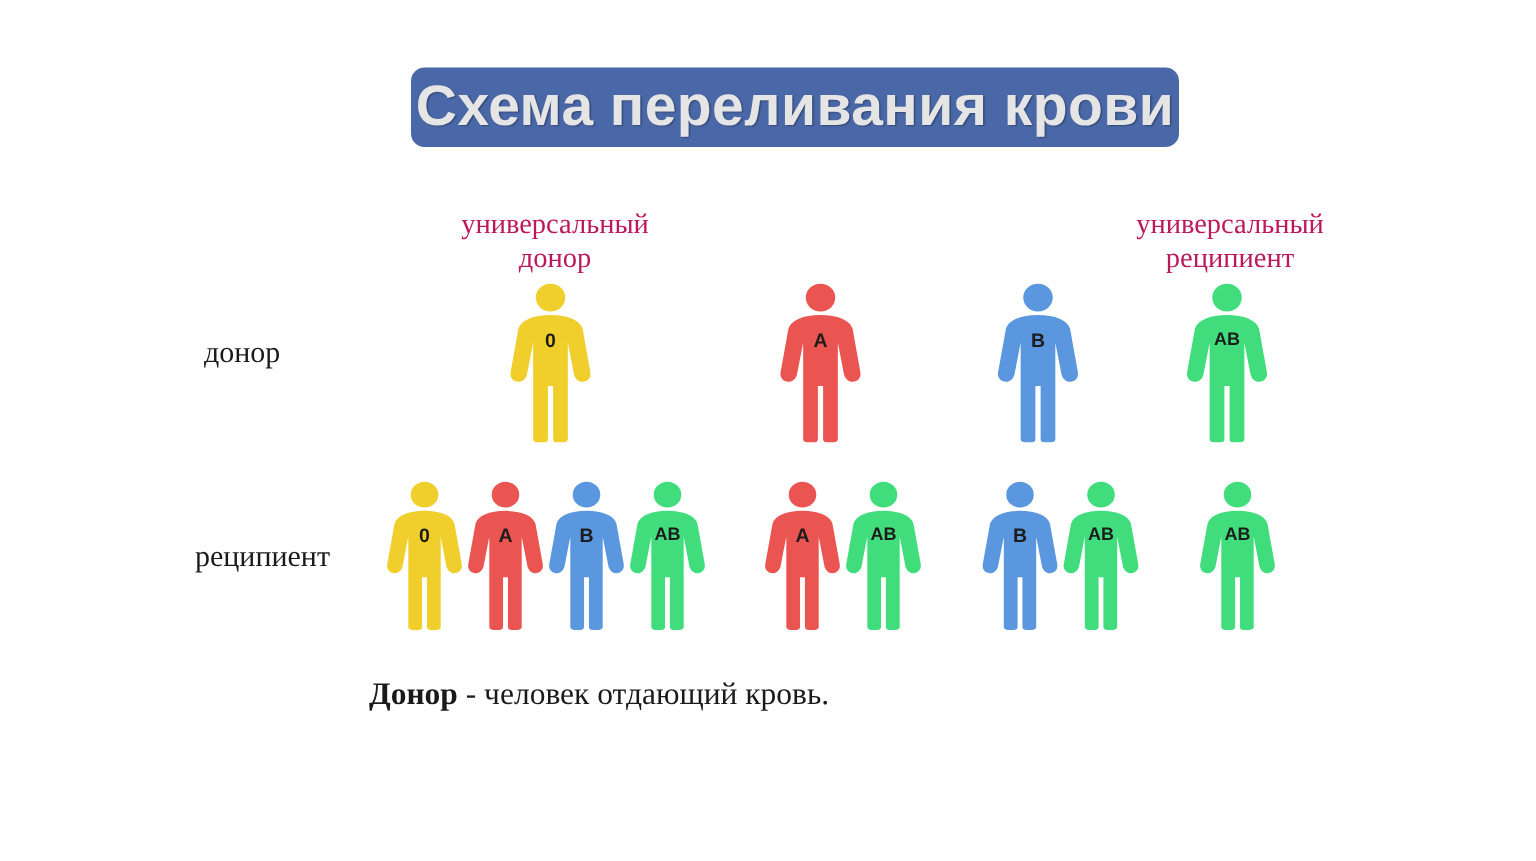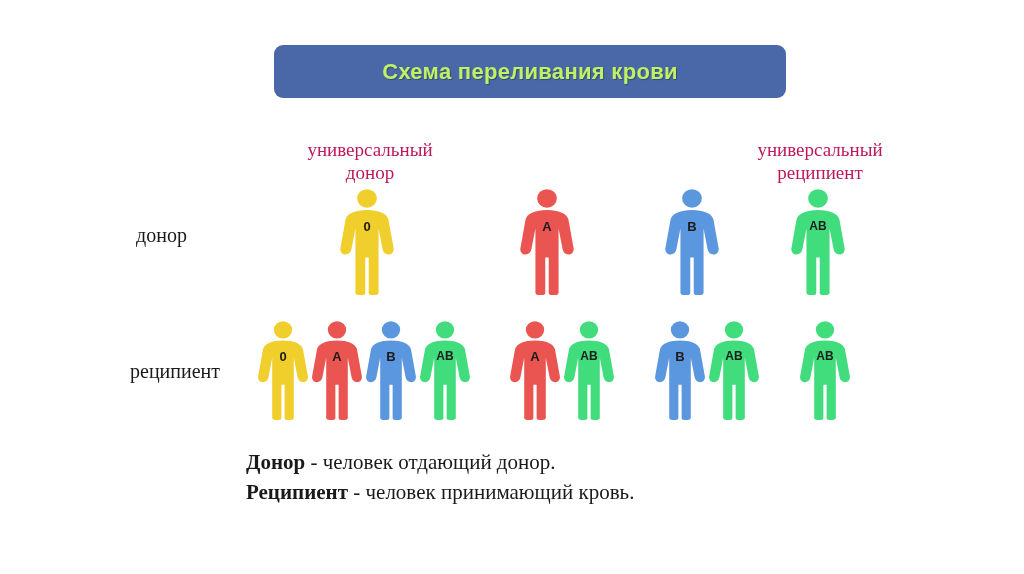--- a/index.html
+++ b/index.html
@@ -25,23 +25,23 @@
     height: 53px;
     background: #4a68a8;
     border-radius: 9px;
     display: flex;
     align-items: center;
     justify-content: center;
     box-sizing: border-box;
   }
   #title-text {
     font-family: "Liberation Sans", sans-serif;
-    font-size: 22px;
+    font-size: 38px;
     font-weight: 700;
-    color: #bef264;
+    color: #e5e5e5;
     letter-spacing: 0.3px;
     text-shadow: 1px 1px 1px rgba(0,0,0,0.30);
     white-space: nowrap;
   }
 
   
   .caption {
     position: absolute;
     font-family: "Liberation Serif", serif;
     color: #be185d;
@@ -199,20 +199,17 @@
         <svg width="54" height="100" viewBox="0 0 100 185" aria-hidden="true">
           <ellipse cx="50" cy="18" rx="17" ry="16" fill="#41dd7c"></ellipse>
           <path fill="#41dd7c" d="M50 38 C30 38 16 44 13 54 L4 104 C3 110 7 115 13 115 C18 115 22 111 23 106 L30 70 L30 118 L30 181 C30 184 33 185 36 185 L42 185 C45 185 47 184 47 181 L47 120 L53 120 L53 181 C53 184 55 185 58 185 L64 185 C67 185 70 184 70 181 L70 118 L70 70 L77 106 C78 111 82 115 87 115 C93 115 97 110 96 104 L87 54 C84 44 70 38 50 38 Z"></path>
         </svg>
         <div class="blood-label" style="top: 29.5px; font-size: 12px;">AB</div>
       </div>
     </div>
 
   <div id="footer">
     <div>
-      <span class="term">Донор</span><span> - человек отдающий донор.</span>
+      <span class="term">Донор</span><span> - человек отдающий кровь.</span>
     </div>
-    <div>
-      <span class="term">Реципиент</span><span> - человек принимающий кровь.</span>
-    </div>
   </div>
 
 </div>
 
 </body></html>

